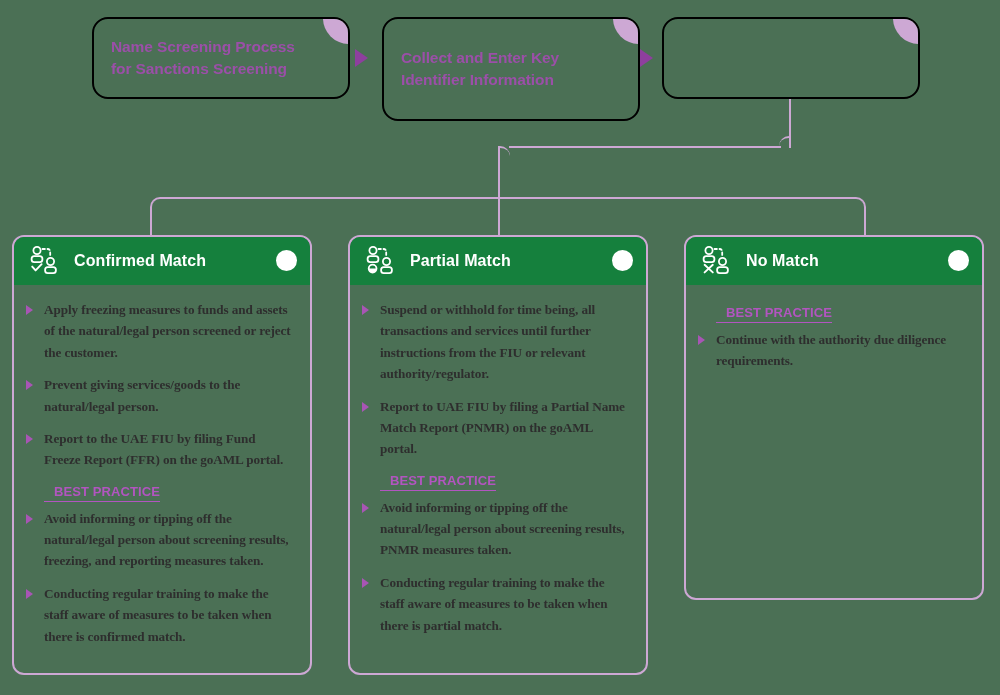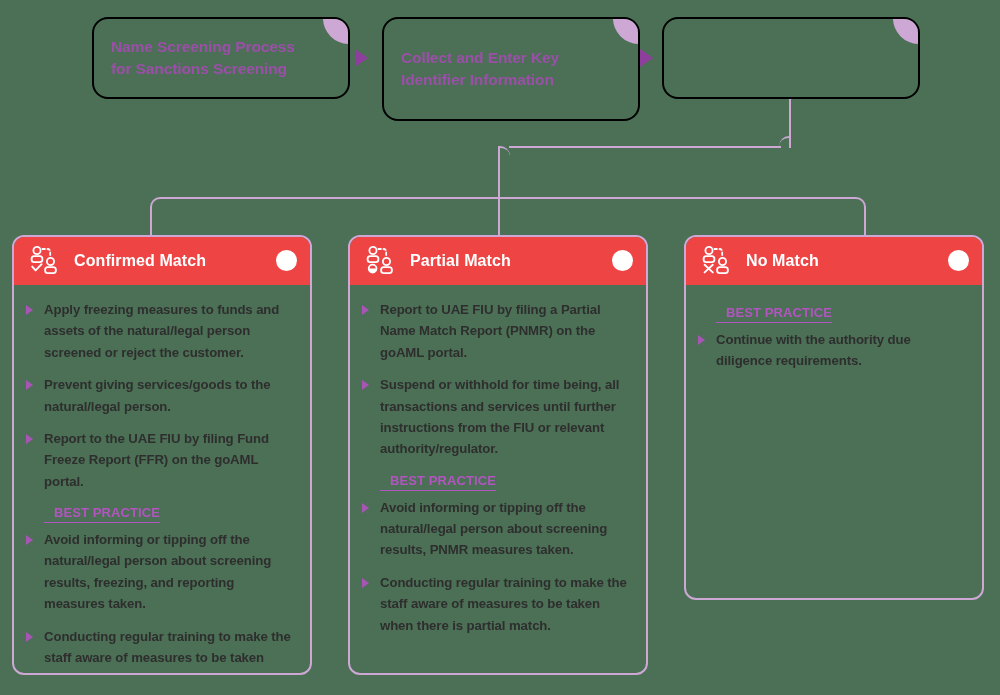--- a/index.html
+++ b/index.html
@@ -90,21 +90,21 @@
     border-radius: 12px;
     background: transparent;
     overflow: hidden;
     display: flex;
     flex-direction: column;
   }
   .card-header {
     position: relative;
     flex: 0 0 auto;
     height: 48px;
-    background: #ef4444;
+    background: #15803d;
     display: flex;
     align-items: center;
     padding: 0 14px;
     gap: 12px;
   }
   .card-header .hdr-title {
     color: #ffffff;
     font-size: 16px;
     font-weight: bold;
     letter-spacing: 0.1px;
@@ -135,20 +135,21 @@
   }
   ul.bullets li.bullet {
     position: relative;
     padding-left: 20px;
     margin-bottom: 11px;
     color: #2e2e2e;
     font-size: 13.2px;
     font-weight: bold;
     line-height: 1.62;
     letter-spacing: -0.1px;
+    font-family: Liberation Serif, serif;
   }
   ul.bullets li.bullet::before {
     content: "";
     position: absolute;
     left: 2px;
     top: 6px;
     width: 0;
     height: 0;
     border-top: 5px solid transparent;
     border-bottom: 5px solid transparent;
@@ -260,22 +261,22 @@
         <rect x="17.1" y="23.2" width="10.8" height="6" rx="2.6" fill="none" stroke="#ffffff" stroke-width="1.8"></rect>
         <path d="M14.5 5 L19.5 5 Q22.2 5 22.2 8 L22.2 12.5" fill="none" stroke="#ffffff" stroke-width="1.8" stroke-linecap="round" stroke-dasharray="2.4 2.6"></path>
         <circle cx="8.6" cy="24.6" r="3.9" fill="none" stroke="#ffffff" stroke-width="1.8"></circle>
         <path d="M4.7 24.6 A3.9 3.9 0 0 0 12.5 24.6 Z" fill="#ffffff"></path>
       </svg>
       <span class="hdr-title">Partial Match</span>
       <span class="hdr-dot"></span>
     </div>
     <div class="card-body">
       <ul class="bullets">
+        <li class="bullet">Suspend or withhold for time being, all transactions and services until further instructions from the FIU or relevant authority/regulator.</li>
         <li class="bullet">Report to UAE FIU by filing a Partial Name Match Report (PNMR) on the goAML portal.</li>
-        <li class="bullet">Suspend or withhold for time being, all transactions and services until further instructions from the FIU or relevant authority/regulator.</li>
         <li class="bp-heading">
           <span>BEST PRACTICE</span>
         </li>
         <li class="bullet">Avoid informing or tipping off the natural/legal person about screening results, PNMR measures taken.</li>
         <li class="bullet">Conducting regular training to make the staff aware of measures to be taken when there is partial match.</li>
       </ul>
     </div>
   </div>
 
   <div class="card" style="left:684px; top:235px; width:300px; height:365px;">

